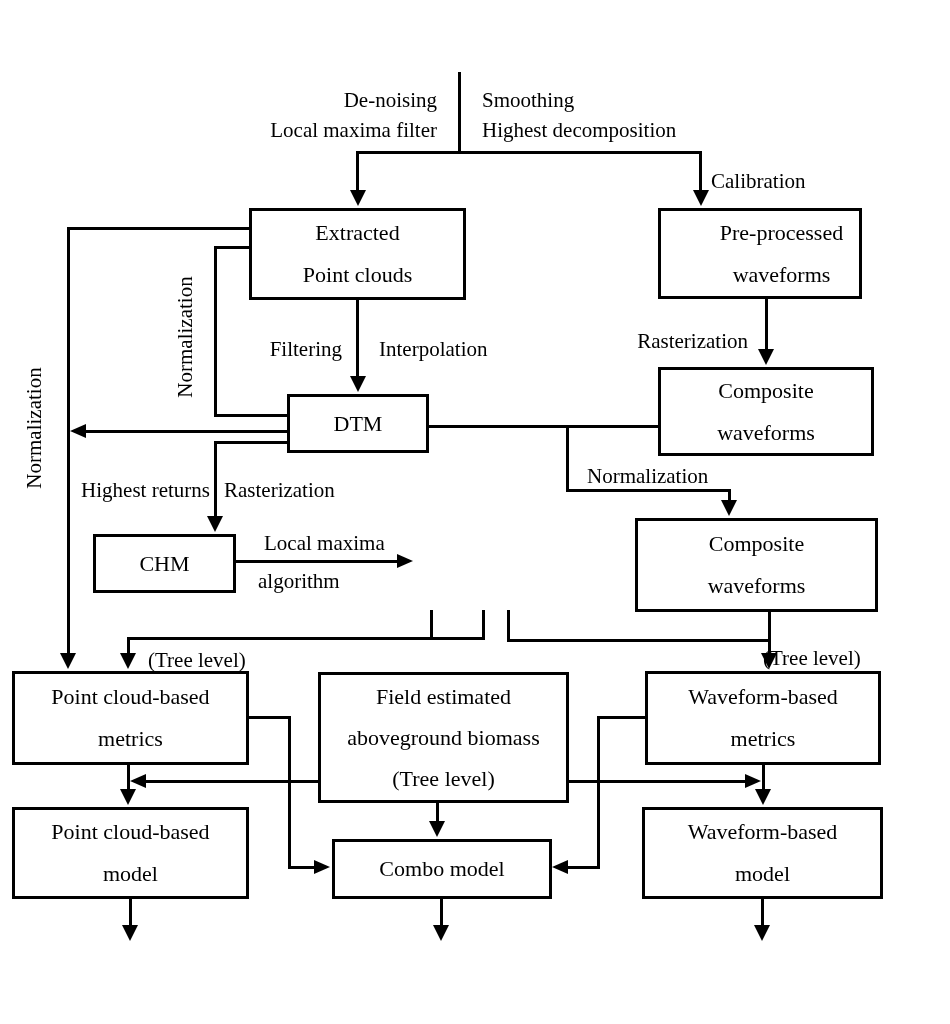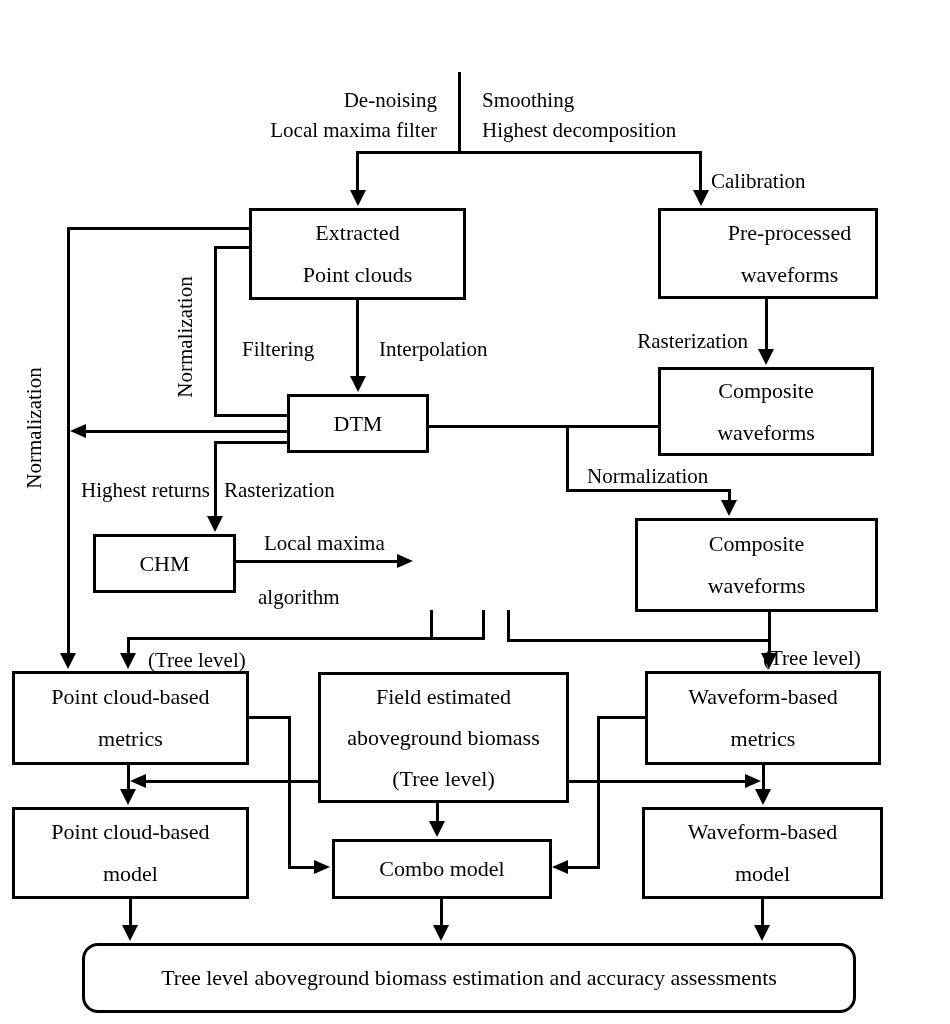--- a/index.html
+++ b/index.html
@@ -29,21 +29,21 @@
 </style>
 </head>
 <body>
 
 <div id="canvas">
 
 
   <div class="box" style="left:249px;top:208px;width:217px;height:92px;">Extracted
 Point clouds</div>
 
-  <div class="box" style="left:658px;top:208px;width:220px;height:91px;padding-left:43px;">Pre-processed
+  <div class="box" style="left:658px;top:208px;width:204px;height:91px;padding-left:43px;">Pre-processed
 waveforms</div>
 
   <div class="box" style="left:287px;top:394px;width:142px;height:59px;">DTM</div>
 
   <div class="box" style="left:658px;top:367px;width:216px;height:89px;">Composite
 waveforms</div>
 
   <div class="box" style="left:93px;top:534px;width:143px;height:59px;">CHM</div>
 
 
@@ -61,50 +61,49 @@
 metrics</div>
 
   <div class="box" style="left:12px;top:807px;width:237px;height:92px;">Point cloud-based
 model</div>
 
   <div class="box" style="left:332px;top:839px;width:220px;height:60px;">Combo model</div>
 
   <div class="box" style="left:642px;top:807px;width:241px;height:92px;">Waveform-based
 model</div>
 
-  <div class="box rounded" style="left:82px;top:943px;width:774px;height:70px;line-height:28px;">Tree level aboveground biomass estimation and accuracy assessments</div>
 
   <div class="lbl" style="left:237px;top:85px;width:200px;text-align:right;">De-noising
 Local maxima filter</div>
 
   <div class="lbl" style="left:482px;top:85px;">Smoothing
 Highest decomposition</div>
 
   <div class="lbl" style="left:711px;top:166px;">Calibration</div>
 
-  <div class="lbl" style="left:242px;top:334px;width:100px;text-align:left;">Filtering</div>
+  <div class="lbl" style="left:242px;top:334px;width:100px;text-align:right;">Filtering</div>
 
   <div class="lbl" style="left:379px;top:334px;">Interpolation</div>
 
   <div class="lbl" style="left:628px;top:326px;width:120px;text-align:right;">Rasterization</div>
 
 
   <div class="vlbl" style="left:-44px;top:414px;">Normalization</div>
 
   <div class="vlbl" style="left:107px;top:323px;">Normalization</div>
 
   <div class="lbl" style="left:587px;top:461px;">Normalization</div>
 
   <div class="lbl" style="left:80px;top:475px;width:130px;text-align:right;">Highest returns</div>
 
   <div class="lbl" style="left:224px;top:475px;">Rasterization</div>
 
   <div class="lbl" style="left:264px;top:528px;">Local maxima</div>
 
-  <div class="lbl" style="left:258px;top:566px;margin-top:16px;">algorithm</div>
+  <div class="lbl" style="left:258px;top:566px;">algorithm</div>
 
   <div class="lbl" style="left:148px;top:645px;">(Tree level)</div>
 
   <div class="lbl" style="left:763px;top:643px;">(Tree level)</div>
 
   <div class="ln" style="left:458px;top:72px;width:3px;height:81px;"></div>
   <div class="ln" style="left:356px;top:151px;width:346px;height:3px;"></div>
   <div class="ln" style="left:356px;top:151px;width:3px;height:44px;"></div>
   <div class="ln" style="left:699px;top:151px;width:3px;height:44px;"></div>
 

